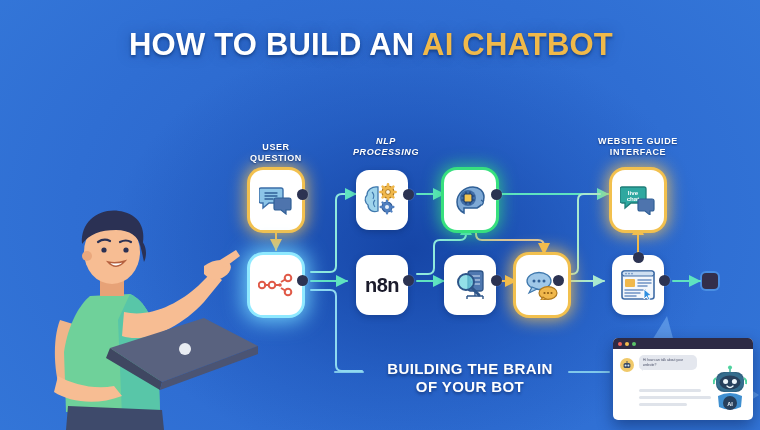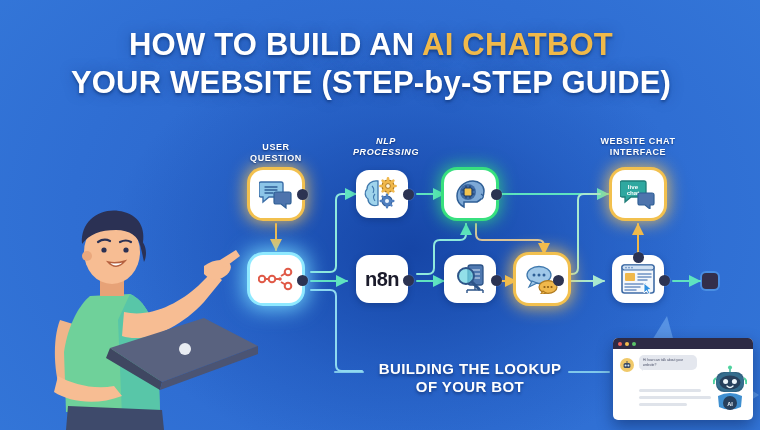--- a/index.html
+++ b/index.html
@@ -26,21 +26,21 @@
     text-shadow: 0 2px 3px rgba(10,40,95,0.55), 0 0 14px rgba(10,40,100,0.35);
     white-space: nowrap;
   }
   .title-accent { color: #f0b94a; }
 
   
   .person { position: absolute; left: 52px; bottom: 0; width: 215px; height: 230px; z-index: 25; }
 
   
   .node {
-    position: absolute; width: 52px; height: 48px; border-radius: 13px;
+    position: absolute; width: 52px; height: 60px; border-radius: 13px;
     background: #ffffff; z-index: 20;
     display: flex; align-items: center; justify-content: center;
   }
   .node.glow-gold  { box-shadow: 0 0 0 3px #f2c04e, 0 0 16px 5px rgba(246,196,86,0.80); }
   .node.glow-green { box-shadow: 0 0 0 3px #37e07f, 0 0 16px 5px rgba(55,224,127,0.70); }
   .node.glow-cyan  { box-shadow: 0 0 0 3px #8fe9ff, 0 0 20px 7px rgba(120,220,255,0.85); }
   .node.plain      { box-shadow: 0 2px 6px rgba(10,35,85,0.35); }
 
   .node-label {
     position: absolute; z-index: 22; text-align: center;
@@ -115,21 +115,20 @@
   }
   svg { display: block; }
 </style>
 </head>
 <body>
 
 <div id="stage">
 
   <div class="title-wrap">
     <div class="title-line"><span>HOW TO BUILD AN </span><span class="title-accent">AI CHATBOT</span></div>
-    <div class="title-line">YOUR WEBSITE (STEP-by-STEP GUIDE)</div>
   </div>
 
   <svg width="760" height="430" style="position:absolute;left:0;top:0;z-index:10;">
     <defs>
       <marker id="arrT" markerWidth="7" markerHeight="7" refX="5.5" refY="3" orient="auto">
         <path d="M0,0 L6,3 L0,6 z" fill="#5fe3c0"></path>
       </marker>
       <marker id="arrG" markerWidth="7" markerHeight="7" refX="5.5" refY="3" orient="auto">
         <path d="M0,0 L6,3 L0,6 z" fill="#f0b94a"></path>
       </marker>
@@ -207,21 +206,21 @@
       <circle cx="133" cy="149" r="6" fill="#e9edf3"></circle>
 
       <path d="M6,176 C20,184 42,190 62,186 L70,196 C44,206 18,202 2,192 Z" fill="#f7bd93"></path>
     </svg>
   </div>
 
   <div class="node-label" style="left:221px; top:142px;">USER
 QUESTION</div>
   <div class="node-label" style="left:331px; top:136px;font-style:italic;">NLP
 PROCESSING</div>
-  <div class="node-label" style="left:583px; top:136px;">WEBSITE CHAT
+  <div class="node-label" style="left:583px; top:136px;">WEBSITE GUIDE
 INTERFACE</div>
 
 
   <div class="node glow-gold" style="left:250px; top:170px;">
     <svg width="34" height="30" viewBox="0 0 34 30">
       <path d="M2,3 h20 a2,2 0 0 1 2,2 v11 a2,2 0 0 1 -2,2 h-12 l-6,5 v-5 h-2 a2,2 0 0 1 -2,-2 v-11 a2,2 0 0 1 2,-2 z" fill="#8cc5e8" stroke="#3b6ea8" stroke-width="1.4"></path>
       <path d="M6,8 h12 M6,11 h12 M6,14 h8" stroke="#2f5f96" stroke-width="1.3" stroke-linecap="round"></path>
       <path d="M17,13 h13 a2,2 0 0 1 2,2 v8 a2,2 0 0 1 -2,2 h-3 v4 l-5,-4 h-5 a2,2 0 0 1 -2,-2 v-8 a2,2 0 0 1 2,-2 z" fill="#4e74ad" stroke="#2f5f96" stroke-width="1.2"></path>
     </svg>
   </div>
@@ -352,21 +351,21 @@
         <path d="M5,21 h20 M5,24 h15 M5,27 h11"></path>
       </g>
       <path d="M24,20 L24,30 L26.5,27.5 L28.5,31 L30,30 L28,26.8 L31.5,26.5 Z" fill="#2f8fe0" stroke="#ffffff" stroke-width="0.9"></path>
     </svg>
   </div>
   <div class="port" style="left:659px; top:275px;"></div>
   <div class="port" style="left:633px; top:252px;"></div>
 
   <div class="endcap" style="left:702px; top:273px;"></div>
 
-  <div class="caption" style="left:370px; top:360px; width:200px;">BUILDING THE LOOKUP
+  <div class="caption" style="left:370px; top:360px; width:200px;">BUILDING THE BRAIN
 OF YOUR BOT</div>
   <div class="caption-rule" style="left:334px; top:371px; width:30px;"></div>
   <div class="caption-rule" style="left:568px; top:371px; width:42px;"></div>
 
   <div class="pointer-tri"></div>
   <div class="pointer-tri2"></div>
 
   <div class="chatwin">
     <div class="chatbar">
       <span class="dotr"></span>

